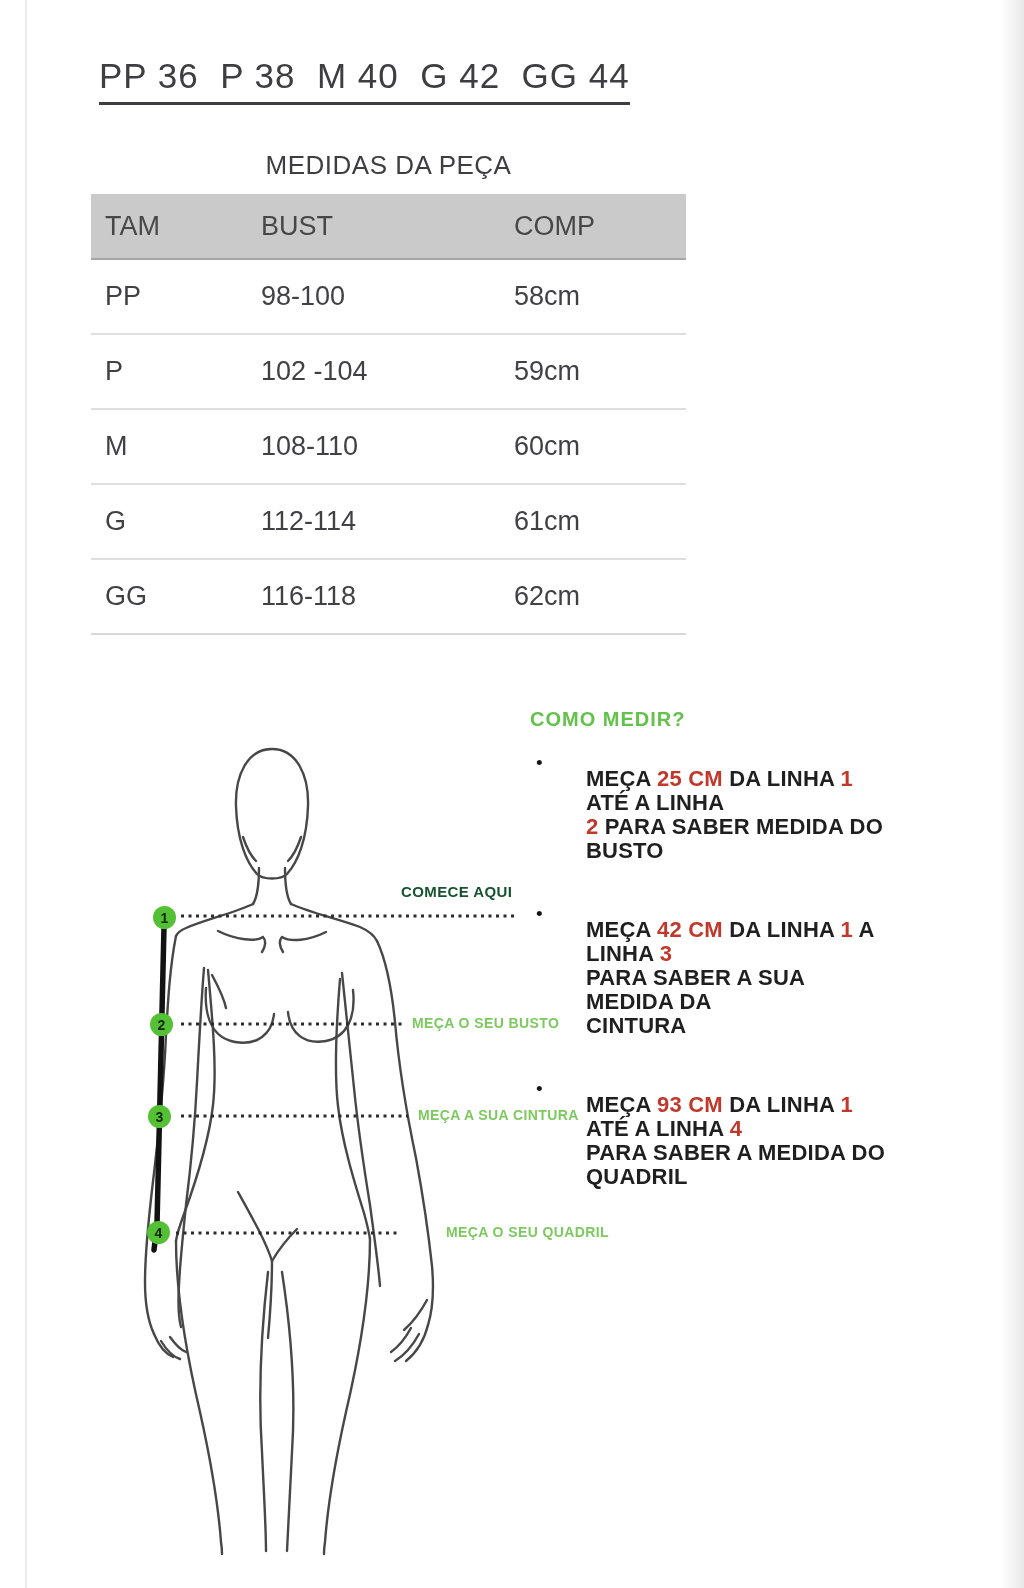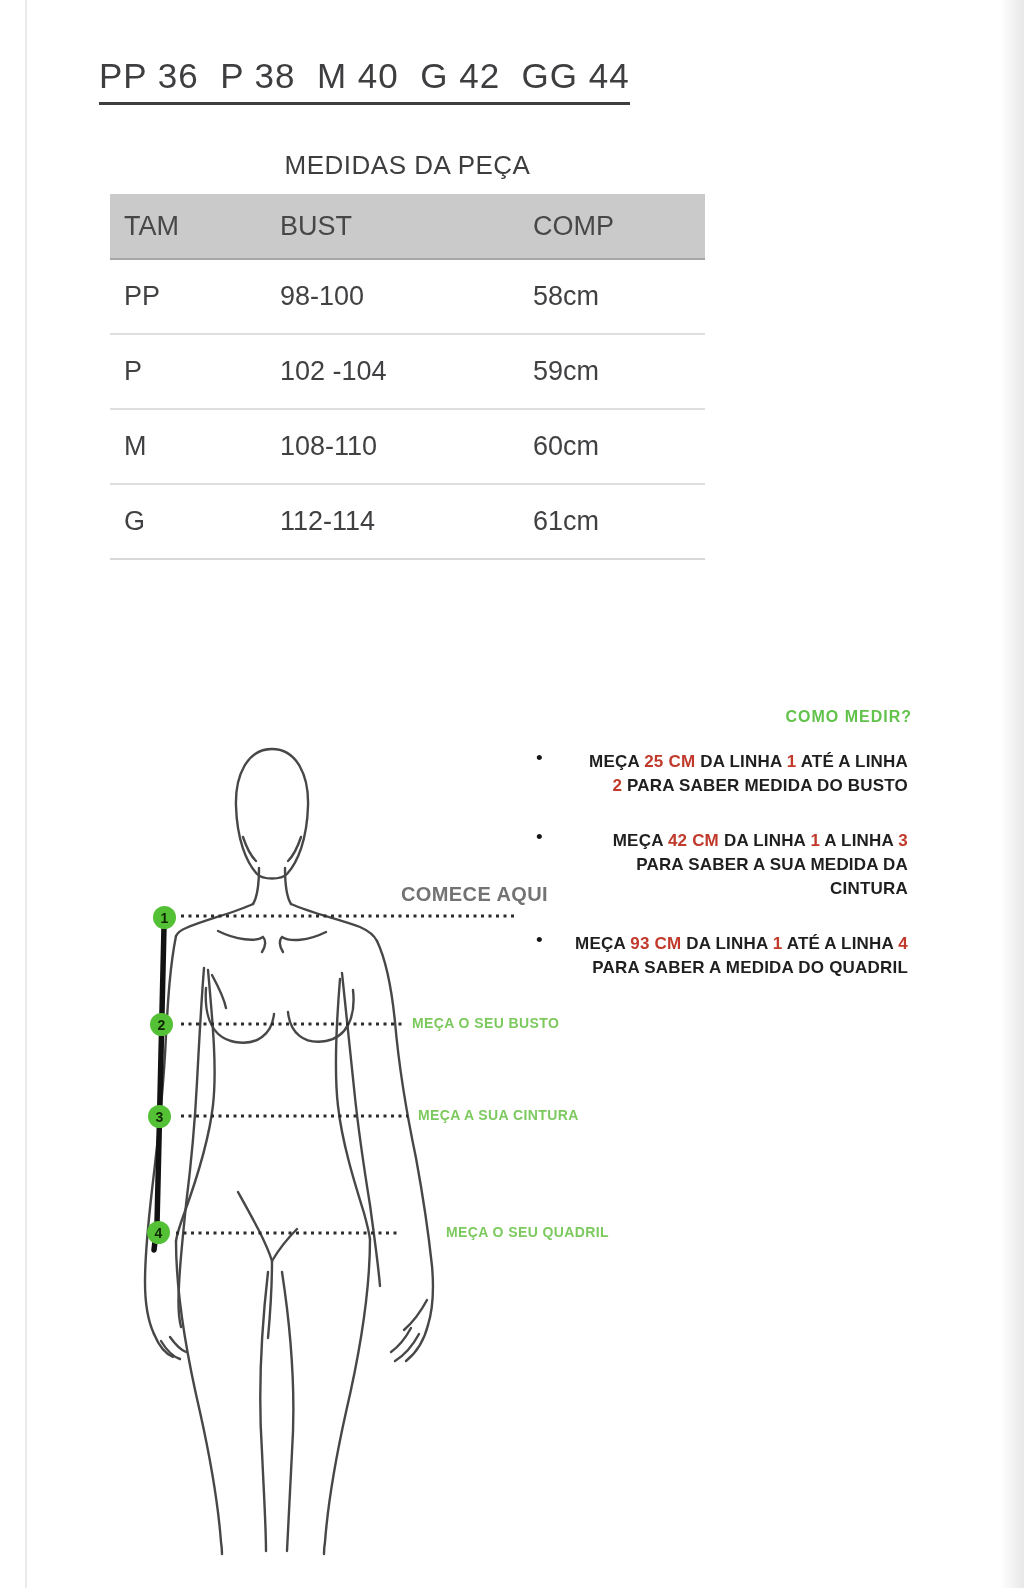--- a/index.html
+++ b/index.html
@@ -12,48 +12,48 @@
     background:linear-gradient(to right,rgba(0,0,0,0),rgba(0,0,0,0.09));}
 
   
   .sizes-heading{
     position:absolute;left:99px;top:56px;margin:0;
     font-size:35px;font-weight:400;color:#3e3e41;letter-spacing:1px;
     white-space:pre;border-bottom:3px solid #3e3e41;padding-bottom:6px;
   }
 
   
-  .table-wrap{position:absolute;left:110px;top:150px;width:595px;}
+  .table-wrap{position:absolute;left:91px;top:150px;width:595px;}
   .table-title{margin:0 0 13px 0;text-align:center;font-size:26px;font-weight:400;color:#3e3e41;letter-spacing:0.5px;}
   .grid-row{display:grid;grid-template-columns:170px 253px 172px;align-items:center;}
   .thead{height:64px;background:#cacaca;border-bottom:2px solid #a6a6a6;}
   .thead span{font-size:27px;color:#474747;}
   .trow{height:73px;border-bottom:2px solid #dedede;}
   .trow:last-child{border-bottom:2px solid #d8d8d8;}
   .trow span{font-size:27px;color:#414144;}
   .cell-tam{padding-left:14px;}
 
   
   .howto{position:absolute;left:530px;top:708px;width:382px;}
-  .howto-title{margin:0 0 20px 0;text-align:right;font-size:16px;font-weight:bold;color:#62c24b;letter-spacing:1px;}
+  .howto-title{margin:0 0 20px 0;text-align:left;font-size:20px;font-weight:bold;color:#62c24b;letter-spacing:1px;}
   .bullet{display:flex;align-items:flex-start;margin-bottom:23px;}
   .bullet .dot{width:34px;flex:0 0 34px;font-size:19px;line-height:24px;color:#141414;text-align:left;padding-left:6px;}
-  .bullet p{margin:4px;flex:1;text-align:right;font-size:17px;line-height:24px;font-weight:bold;
+  .bullet p{margin:16px;flex:1;text-align:left;font-size:22px;line-height:24px;font-weight:bold;
     color:#1f1f1f;white-space:pre-line;letter-spacing:0.2px;}
   .bullet p span.red{color:#c0392b;}
 
   
   .fig-svg{position:absolute;left:128px;top:735px;width:470px;height:825px;}
   .marker{
     position:absolute;width:23px;height:23px;border-radius:50%;background:#54c035;
     display:flex;align-items:center;justify-content:center;
     font-size:14px;font-weight:bold;color:#102802;z-index:3;
   }
   .fig-label{position:absolute;font-weight:bold;letter-spacing:0.4px;z-index:2;white-space:nowrap;}
-  .lbl-red{color:#737373;font-size:20px;}
+  .lbl-red{color:#14532d;font-size:15px;}
   .lbl-green{color:#7cc95e;font-size:14px;}
 </style>
 </head>
 <body>
 
 <div class="page">
   <div class="edge-left"></div>
   <div class="edge-right"></div>
 
   <h1 class="sizes-heading">PP 36  P 38  M 40  G 42  GG 44</h1>
@@ -78,20 +78,25 @@
       </div>
       <div class="grid-row trow">
         <span class="cell-tam">M</span>
         <span>108-110</span>
         <span>60cm</span>
       </div>
       <div class="grid-row trow">
         <span class="cell-tam">G</span>
         <span>112-114</span>
         <span>61cm</span>
+      </div>
+      <div class="grid-row trow">
+        <span class="cell-tam">GG</span>
+        <span>116-118</span>
+        <span>62cm</span>
       </div>
     </div>
   </section>
 
   <section class="howto">
     <h2 class="howto-title">COMO MEDIR?</h2>
     <div class="bullet">
       <span class="dot">•</span>
       <p><span>MEÇA </span><span class="red">25 CM</span><span> DA LINHA </span><span class="red">1</span><span> ATÉ A LINHA
 </span><span class="red">2</span><span> PARA SABER MEDIDA DO BUSTO</span></p>

